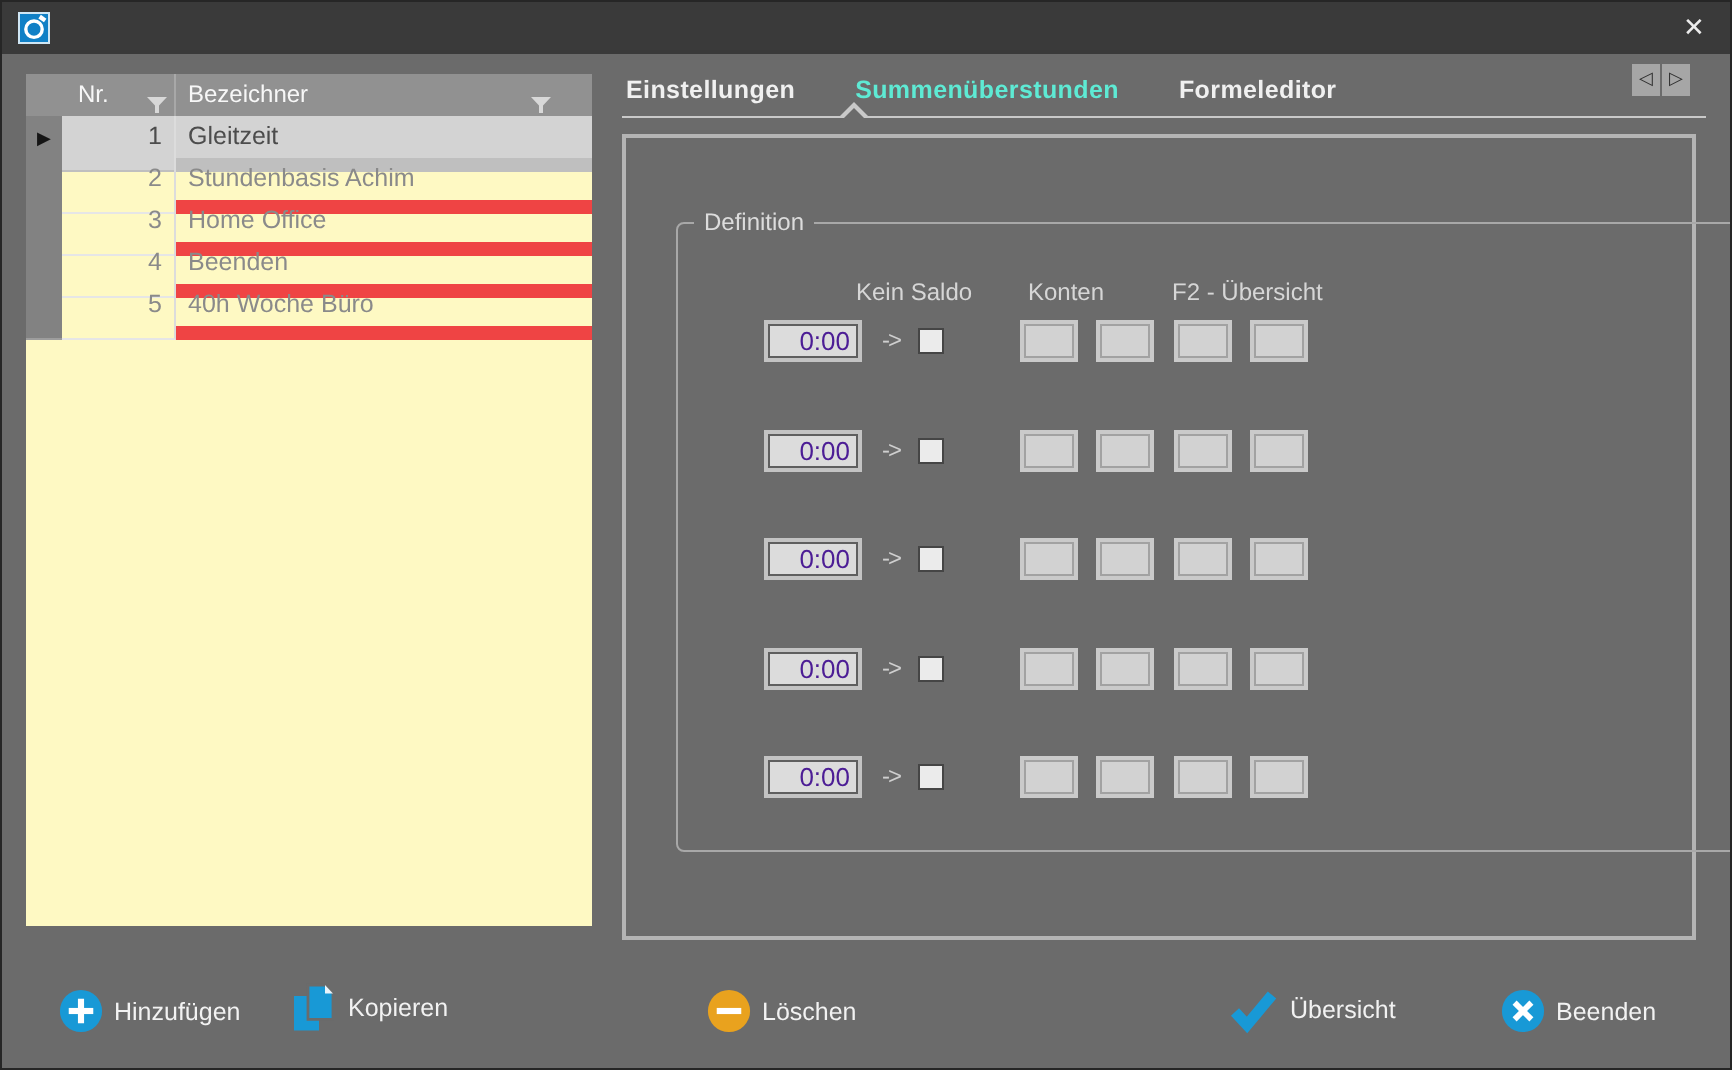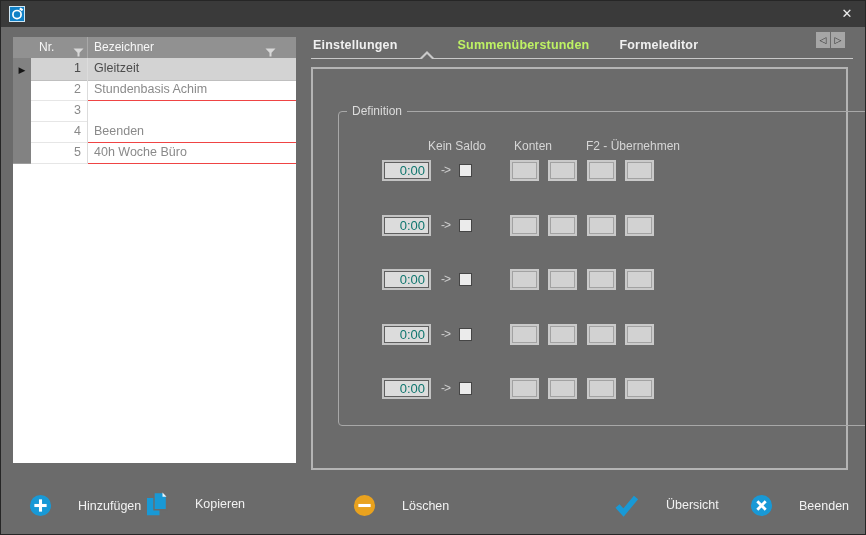--- a/index.html
+++ b/index.html
@@ -10,43 +10,43 @@
     -webkit-font-smoothing:antialiased;
   }
   
   #titlebar{position:absolute;left:0;top:0;width:100%;height:26px;background:#3a3a3a;}
   #app-icon{position:absolute;left:8px;top:5px;width:16px;height:16px;}
   #title-text{position:absolute;left:32px;top:0;height:26px;line-height:26px;
     color:#e6e6e6;font-size:12.5px;letter-spacing:.2px;}
   #close-btn{position:absolute;right:4px;top:0;width:28px;height:26px;line-height:26px;
     text-align:center;color:#ececec;font-size:13px;cursor:default;}
   
-  #grid{position:absolute;left:12px;top:36px;width:283px;height:426px;background:#ffffff;}
+  #grid{position:absolute;left:12px;top:36px;width:283px;height:426px;background:#fef9c3;}
   .grid-line{display:grid;grid-template-columns:18px 57px 1fr;height:21px;}
   #grid-header{background:#919191;color:#f7f7f7;font-size:12px;}
   #grid-header .hcell{position:relative;line-height:21px;}
   #grid-header .h-nr{padding-left:8px;border-right:1px solid #a8a8a8;}
   #grid-header .h-name{padding-left:6px;}
   .funnel{position:absolute;top:6px;width:11px;height:9px;}
   .h-nr .funnel{right:3px;}
   .h-name .funnel{right:20px;}
   .grid-row{cursor:default;}
   .sel-cell{background:#828282;border-bottom:1px solid rgba(255,255,255,.22);
     text-align:center;line-height:20px;}
   .sel-arrow{color:#151515;font-size:9px;font-family:"DejaVu Sans",sans-serif;}
   .nr-cell{color:#8a8a8a;font-size:12.5px;line-height:21px;text-align:right;padding-right:6px;
     border-right:1px solid #dcdcdc;border-bottom:1px solid #e6e6e6;box-sizing:border-box;}
   .name-cell{color:#8a8a8a;font-size:12.5px;line-height:21px;padding-left:6px;
-    border-bottom:1px solid #ef4444;box-sizing:border-box;}
+    border-bottom:7px solid #ef4444;box-sizing:border-box;}
   .grid-row.selected .nr-cell,.grid-row.selected .name-cell{
     background:#d3d3d3;color:#4c4c4c;border-bottom-color:#bfbfbf;}
   
   #tabs{position:absolute;left:312px;top:37px;display:flex;gap:30px;}
   .tab{color:#f0f0f0;font-size:12.5px;font-weight:700;letter-spacing:.2px;cursor:default;}
-  .tab.active{color:#bef264;margin-left:30px;}
+  .tab.active{color:#5eead4;}
   #tab-underline{position:absolute;left:310px;top:57px;width:542px;height:1px;background:#c9c9c9;}
   #notch-outer{position:absolute;left:419px;top:50px;width:0;height:0;
     border-left:7px solid transparent;border-right:7px solid transparent;border-bottom:7px solid #c9c9c9;}
   #notch-inner{position:absolute;left:421px;top:53px;width:0;height:0;
     border-left:5px solid transparent;border-right:5px solid transparent;border-bottom:5px solid #6b6b6b;}
   .nav-btn{position:absolute;top:31px;width:14px;height:16px;background:#a6a6a6;
     text-align:center;line-height:16px;font-size:9px;color:#2e2e2e;
     font-family:"DejaVu Sans",sans-serif;cursor:default;}
   #nav-prev{left:815px;} #nav-next{left:830px;}
   
@@ -57,29 +57,29 @@
   #group-label{position:absolute;top:-8px;left:8px;background:#6b6b6b;padding:0 5px;
     color:#dcdcdc;font-size:12px;}
   .def-head{position:absolute;top:27px;color:#d6d6d6;font-size:12px;white-space:nowrap;}
   #head-hmin{left:36px;width:56px;text-align:right;margin-top:26px;}
   #head-kein{left:89px;}
   #head-konten{left:175px;}
   #head-f2{left:247px;}
   .def-row{position:absolute;left:0;width:100%;height:22px;}
   .hmin-input{position:absolute;left:43px;top:0;width:49px;height:21px;box-sizing:border-box;
     background:#dcdcdc;border:2px solid #c3c3c3;box-shadow:inset 0 0 0 1px #5f5f5f;
-    color:#0f766e;font-size:13px;line-height:17px;text-align:right;padding-right:4px;}
+    color:#4c1d95;font-size:13px;line-height:17px;text-align:right;padding-right:4px;}
   .def-arrow{position:absolute;left:102px;top:3px;color:#cfcfcf;font-size:12px;letter-spacing:-1px;}
   .def-checkbox{position:absolute;left:120px;top:4px;width:13px;height:13px;box-sizing:border-box;
     background:#ebebeb;border:1px solid #454545;}
   .small-box{position:absolute;top:0;width:29px;height:21px;box-sizing:border-box;
     background:#d2d2d2;border:2px solid #cacaca;box-shadow:inset 0 0 0 1px #a2a2a2;}
   .kb1{left:171px;} .kb2{left:209px;} .fb1{left:248px;} .fb2{left:286px;}
   
-  .footer-btn{position:absolute;display:flex;align-items:center;gap:26px;cursor:default;}
+  .footer-btn{position:absolute;display:flex;align-items:center;gap:5px;cursor:default;}
   .footer-label{color:#f2f2f2;font-size:12.5px;white-space:nowrap;}
 </style>
 </head>
 <body>
 
 <div id="window">
 
   <div id="titlebar">
     <span id="app-icon">
       <svg width="16" height="16" viewBox="0 0 16 16">
@@ -118,20 +118,21 @@
           <div class="name-cell">Gleitzeit</div>
         </div>
         <div class="grid-line grid-row">
           <div class="sel-cell"></div>
           <div class="nr-cell">2</div>
           <div class="name-cell">Stundenbasis Achim</div>
         </div>
         <div class="grid-line grid-row">
           <div class="sel-cell"></div>
           <div class="nr-cell">3</div>
+          <div class="name-cell">Home Office</div>
         </div>
         <div class="grid-line grid-row">
           <div class="sel-cell"></div>
           <div class="nr-cell">4</div>
           <div class="name-cell">Beenden</div>
         </div>
         <div class="grid-line grid-row">
           <div class="sel-cell"></div>
           <div class="nr-cell">5</div>
           <div class="name-cell">40h Woche Büro</div>
@@ -149,21 +150,21 @@
   <div id="notch-inner"></div>
   <div id="nav-prev" class="nav-btn">◁</div>
   <div id="nav-next" class="nav-btn">▷</div>
 
   <div id="inner-panel"></div>
   <div id="groupbox">
     <div id="group-label">Definition</div>
     <div class="def-head" id="head-hmin">&gt; h: min</div>
     <div class="def-head" id="head-kein">Kein Saldo</div>
     <div class="def-head" id="head-konten">Konten</div>
-    <div class="def-head" id="head-f2">F2 - Übernehmen</div>
+    <div class="def-head" id="head-f2">F2 - Übersicht</div>
     <div id="def-rows">
         <div class="def-row" style="top: 48px;">
           <div class="hmin-input">0:00</div>
           <span class="def-arrow">-&gt;</span>
           <div class="def-checkbox"></div>
           <div class="small-box kb1"></div>
           <div class="small-box kb2"></div>
           <div class="small-box fb1"></div>
           <div class="small-box fb2"></div>
         </div>

